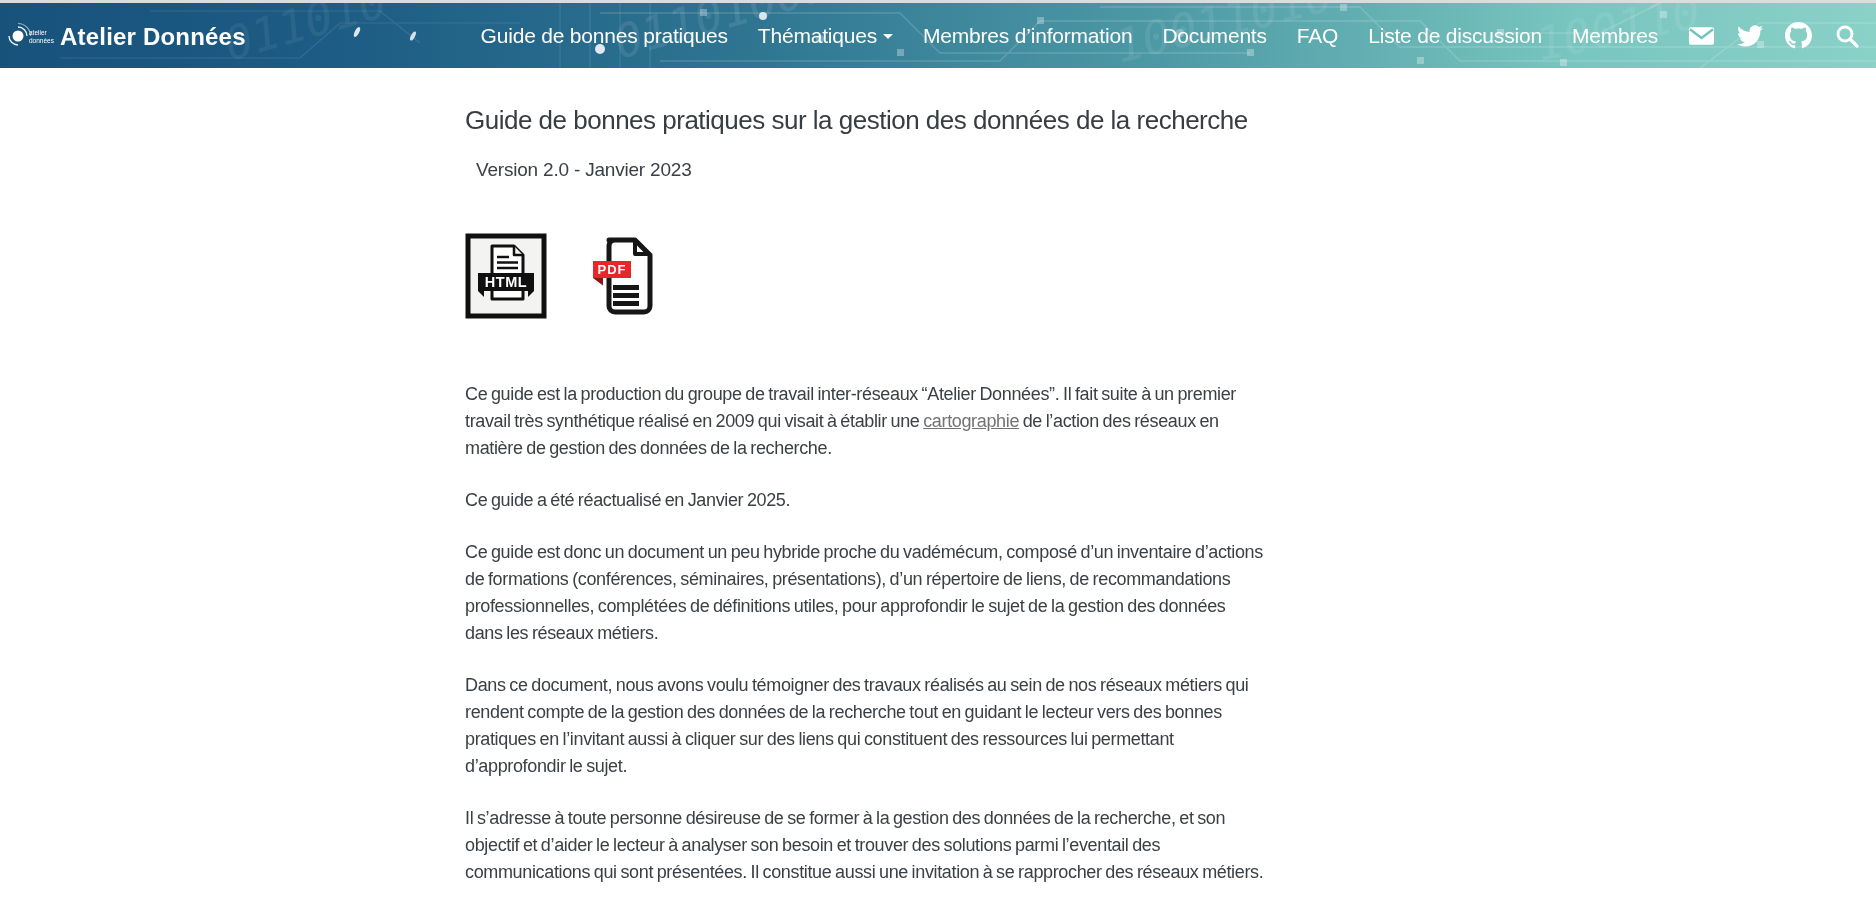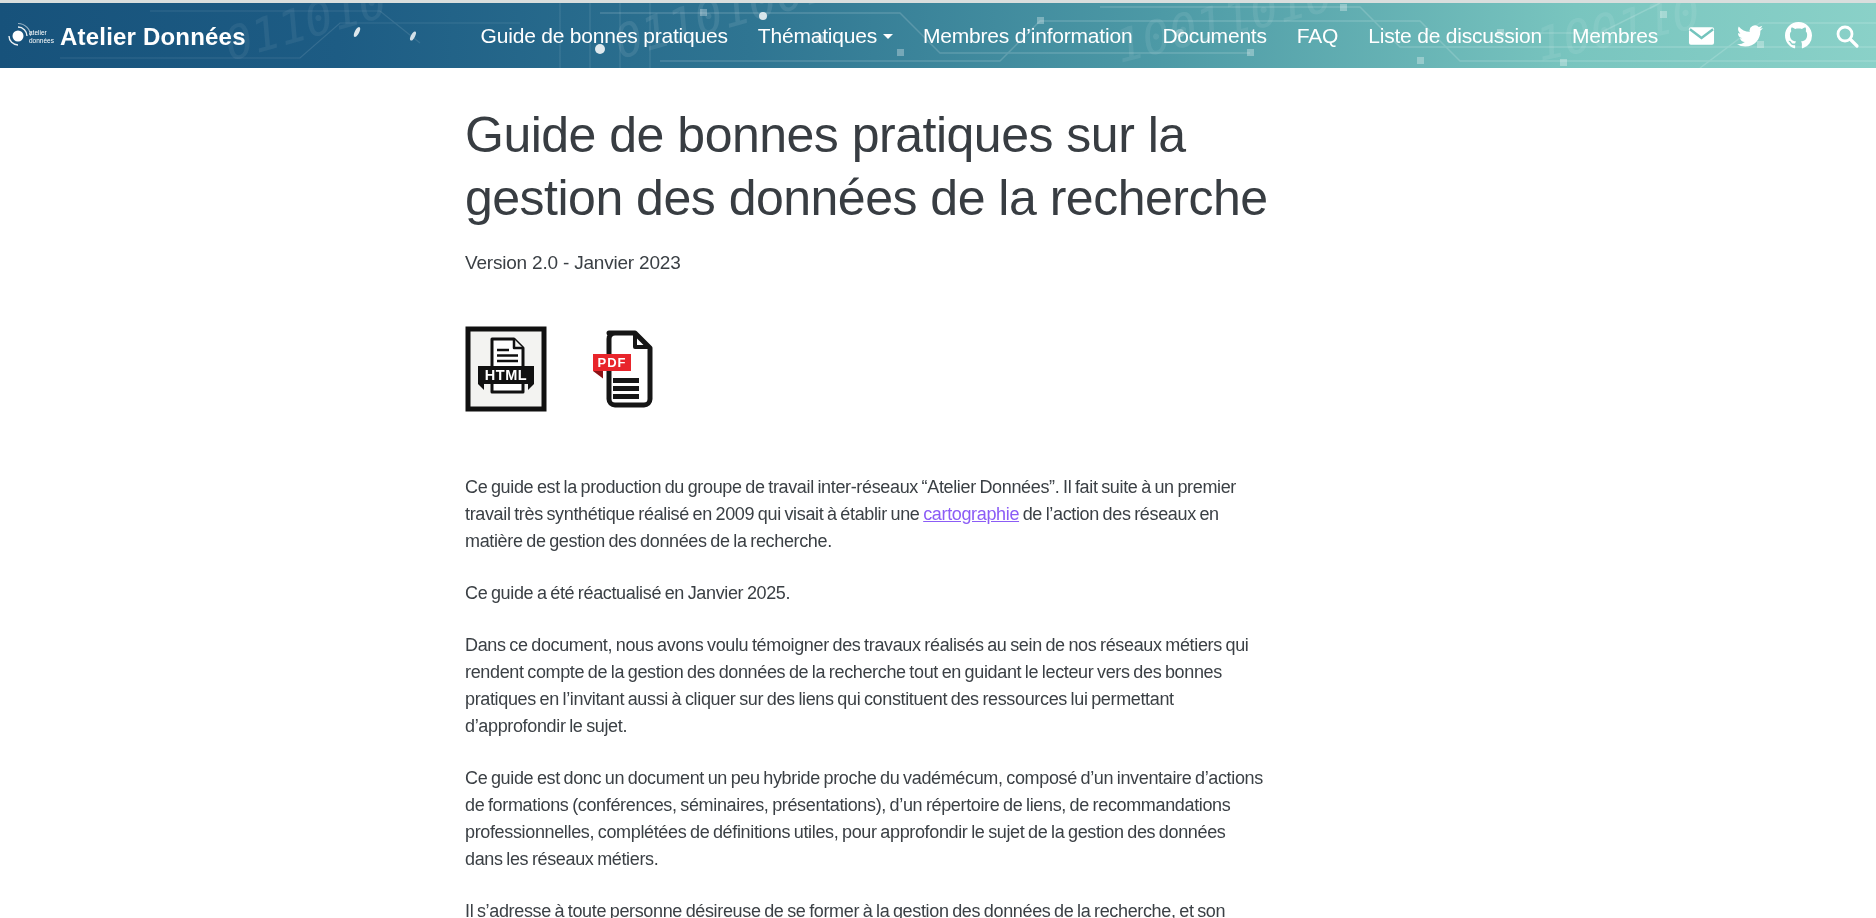--- a/index.html
+++ b/index.html
@@ -30,35 +30,35 @@
   nav.main-nav a { color: #fff; text-decoration: none; font-size: 21px; letter-spacing: -0.2px; white-space: nowrap; display: inline-flex; align-items: center; gap: 6px; }
   .caret { width: 0; height: 0; border-left: 5px solid transparent; border-right: 5px solid transparent; border-top: 5px solid #fff; display: inline-block; margin-top: 2px; }
   .nav-icons { display: flex; align-items: center; gap: 22px; margin-left: 30px; position: relative; z-index: 2; }
   .nav-icons a { display: inline-flex; align-items: center; }
 
   
   main { padding: 36px 0 0 465px; }
   h1.page-title {
     width: 820px;
     margin: 0 0 22px 0;
-    font-size: 50px; line-height: 1.26; font-weight: 400;
+    font-size: 26px; line-height: 1.26; font-weight: 400;
     letter-spacing: -0.5px;
     color: #383d42;
   }
-  .version { font-size: 19px; margin: 0 0 52px 0; color: #3b4045; letter-spacing: -0.2px; }
+  .version { font-size: 19px; margin: 0 0 52px 11px; color: #3b4045; letter-spacing: -0.2px; }
   .attachments { display: flex; align-items: center; gap: 46px; margin: 0 0 62px 0; text-align: right; }
   .attachments a { display: inline-flex; text-decoration: none; }
   article p {
     width: 800px;
     font-size: 18px; line-height: 27px;
     letter-spacing: -0.35px; word-spacing: -1px;
     margin: 0 0 25px 0;
     color: #3b4045;
   }
-  a.text-link { color: #8b5cf6; text-decoration: underline; }
+  a.text-link { color: #737373; text-decoration: underline; }
 </style>
 </head>
 <body>
 
 <div class="top-strip"></div>
 
 <header class="navbar">
 
   <svg class="circuit-overlay" width="1876" height="65" viewBox="0 0 1876 65" aria-hidden="true">
     <g stroke="#ffffff" fill="none" stroke-width="1.4" opacity="0.16">
@@ -196,17 +196,17 @@
           <text x="19" y="37" text-anchor="middle" font-size="13" font-weight="bold" fill="#ffffff" letter-spacing="1" font-family="Liberation Sans, sans-serif">PDF</text>
           <rect x="20" y="48" width="26" height="5" fill="#161616"></rect>
           <rect x="20" y="56" width="26" height="5" fill="#161616"></rect>
           <rect x="20" y="64" width="26" height="5" fill="#161616"></rect>
         </svg>
       </a>
     </div>
 
     <p><span>Ce guide est la production du groupe de travail inter-réseaux “Atelier Données”. Il fait suite à un premier travail très synthétique réalisé en 2009 qui visait à établir une </span><a href="#" class="text-link">cartographie</a><span> de l’action des réseaux en matière de gestion des données de la recherche.</span></p>
     <p>Ce guide a été réactualisé en Janvier 2025.</p>
+    <p>Ce guide est donc un document un peu hybride proche du vadémécum, composé d’un inventaire d’actions de formations (conférences, séminaires, présentations), d’un répertoire de liens, de recommandations professionnelles, complétées de définitions utiles, pour approfondir le sujet de la gestion des données dans les réseaux métiers.</p>
     <p>Dans ce document, nous avons voulu témoigner des travaux réalisés au sein de nos réseaux métiers qui rendent compte de la gestion des données de la recherche tout en guidant le lecteur vers des bonnes pratiques en l’invitant aussi à cliquer sur des liens qui constituent des ressources lui permettant d’approfondir le sujet.</p>
-    <p>Ce guide est donc un document un peu hybride proche du vadémécum, composé d’un inventaire d’actions de formations (conférences, séminaires, présentations), d’un répertoire de liens, de recommandations professionnelles, complétées de définitions utiles, pour approfondir le sujet de la gestion des données dans les réseaux métiers.</p>
     <p>Il s’adresse à toute personne désireuse de se former à la gestion des données de la recherche, et son objectif et d’aider le lecteur à analyser son besoin et trouver des solutions parmi l’eventail des communications qui sont présentées. Il constitue aussi une invitation à se rapprocher des réseaux métiers.</p>
   </article>
 </main>
 
 </body></html>

